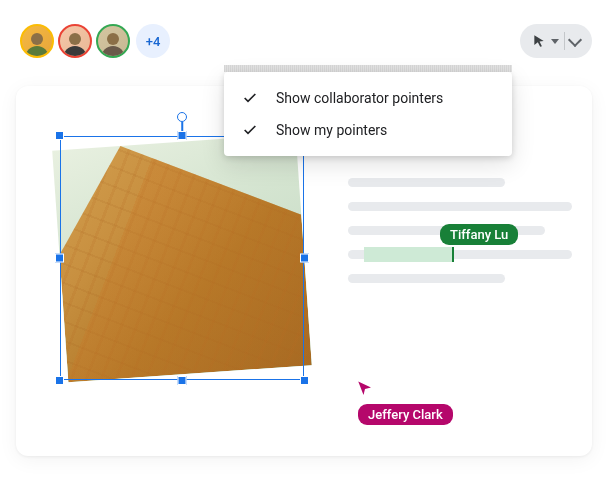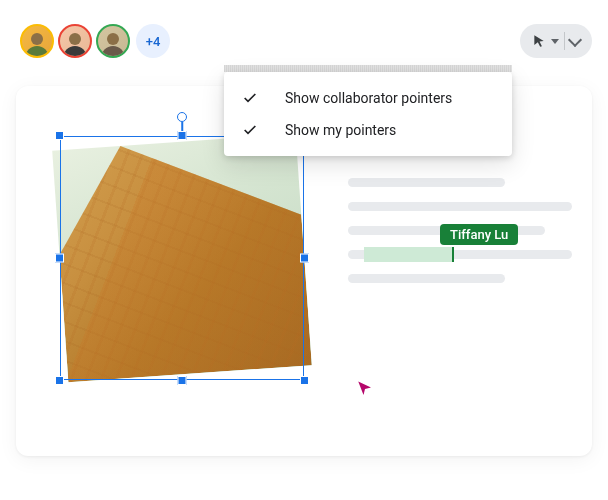--- a/index.html
+++ b/index.html
@@ -202,21 +202,21 @@
       border-right: 2px solid #188038;
     }
     .collab-cursor-1 {
       position: absolute;
       top: 224px;
       left: 440px;
     }
     .collab-label {
       display: inline-block;
       padding: 3px 10px;
-      border-radius: 4px;
+      border-radius: 9px;
       font-size: 13px;
       font-weight: 500;
       color: #fff;
     }
     .label-green { background: #188038; }
     .collab-cursor-2 {
       position: absolute;
       top: 380px;
       left: 358px;
     }
@@ -247,21 +247,21 @@
       height: 7px;
       background: repeating-linear-gradient(90deg, #888 0, #888 1px, #aaa 1px, #aaa 2px);
       opacity: 0.35;
     }
     .menu-item {
       display: flex;
       align-items: center;
       padding: 8px 18px;
       font-size: 14px;
       color: #202124;
-      gap: 27px;
+      gap: 18px;
     }
     .check {
       width: 16px;
       height: 16px;
       flex-shrink: 0;
     }
   </style>
 </head>
 <body>
 
@@ -323,20 +323,23 @@
 </div>
 
 <div class="collab-cursor-1">
   <span class="collab-label label-green">Tiffany Lu</span>
 </div>
 
 <div class="collab-cursor-2">
   <svg class="pointer-icon" viewBox="0 0 24 24" fill="#b5076b">
       <path d="M3 2l7 18 2-8 8-2z"></path>
     </svg>
+  <div>
+    <span class="collab-label label-magenta">Jeffery Clark</span>
+  </div>
 </div>
 
 <div class="dropdown">
   <div class="menu-item">
     <svg class="check" viewBox="0 0 24 24" fill="none" stroke="#202124" stroke-width="2.5">
         <path d="M4 12l5 5L20 6"></path>
       </svg>
     <span>Show collaborator pointers</span>
   </div>
   <div class="menu-item">

